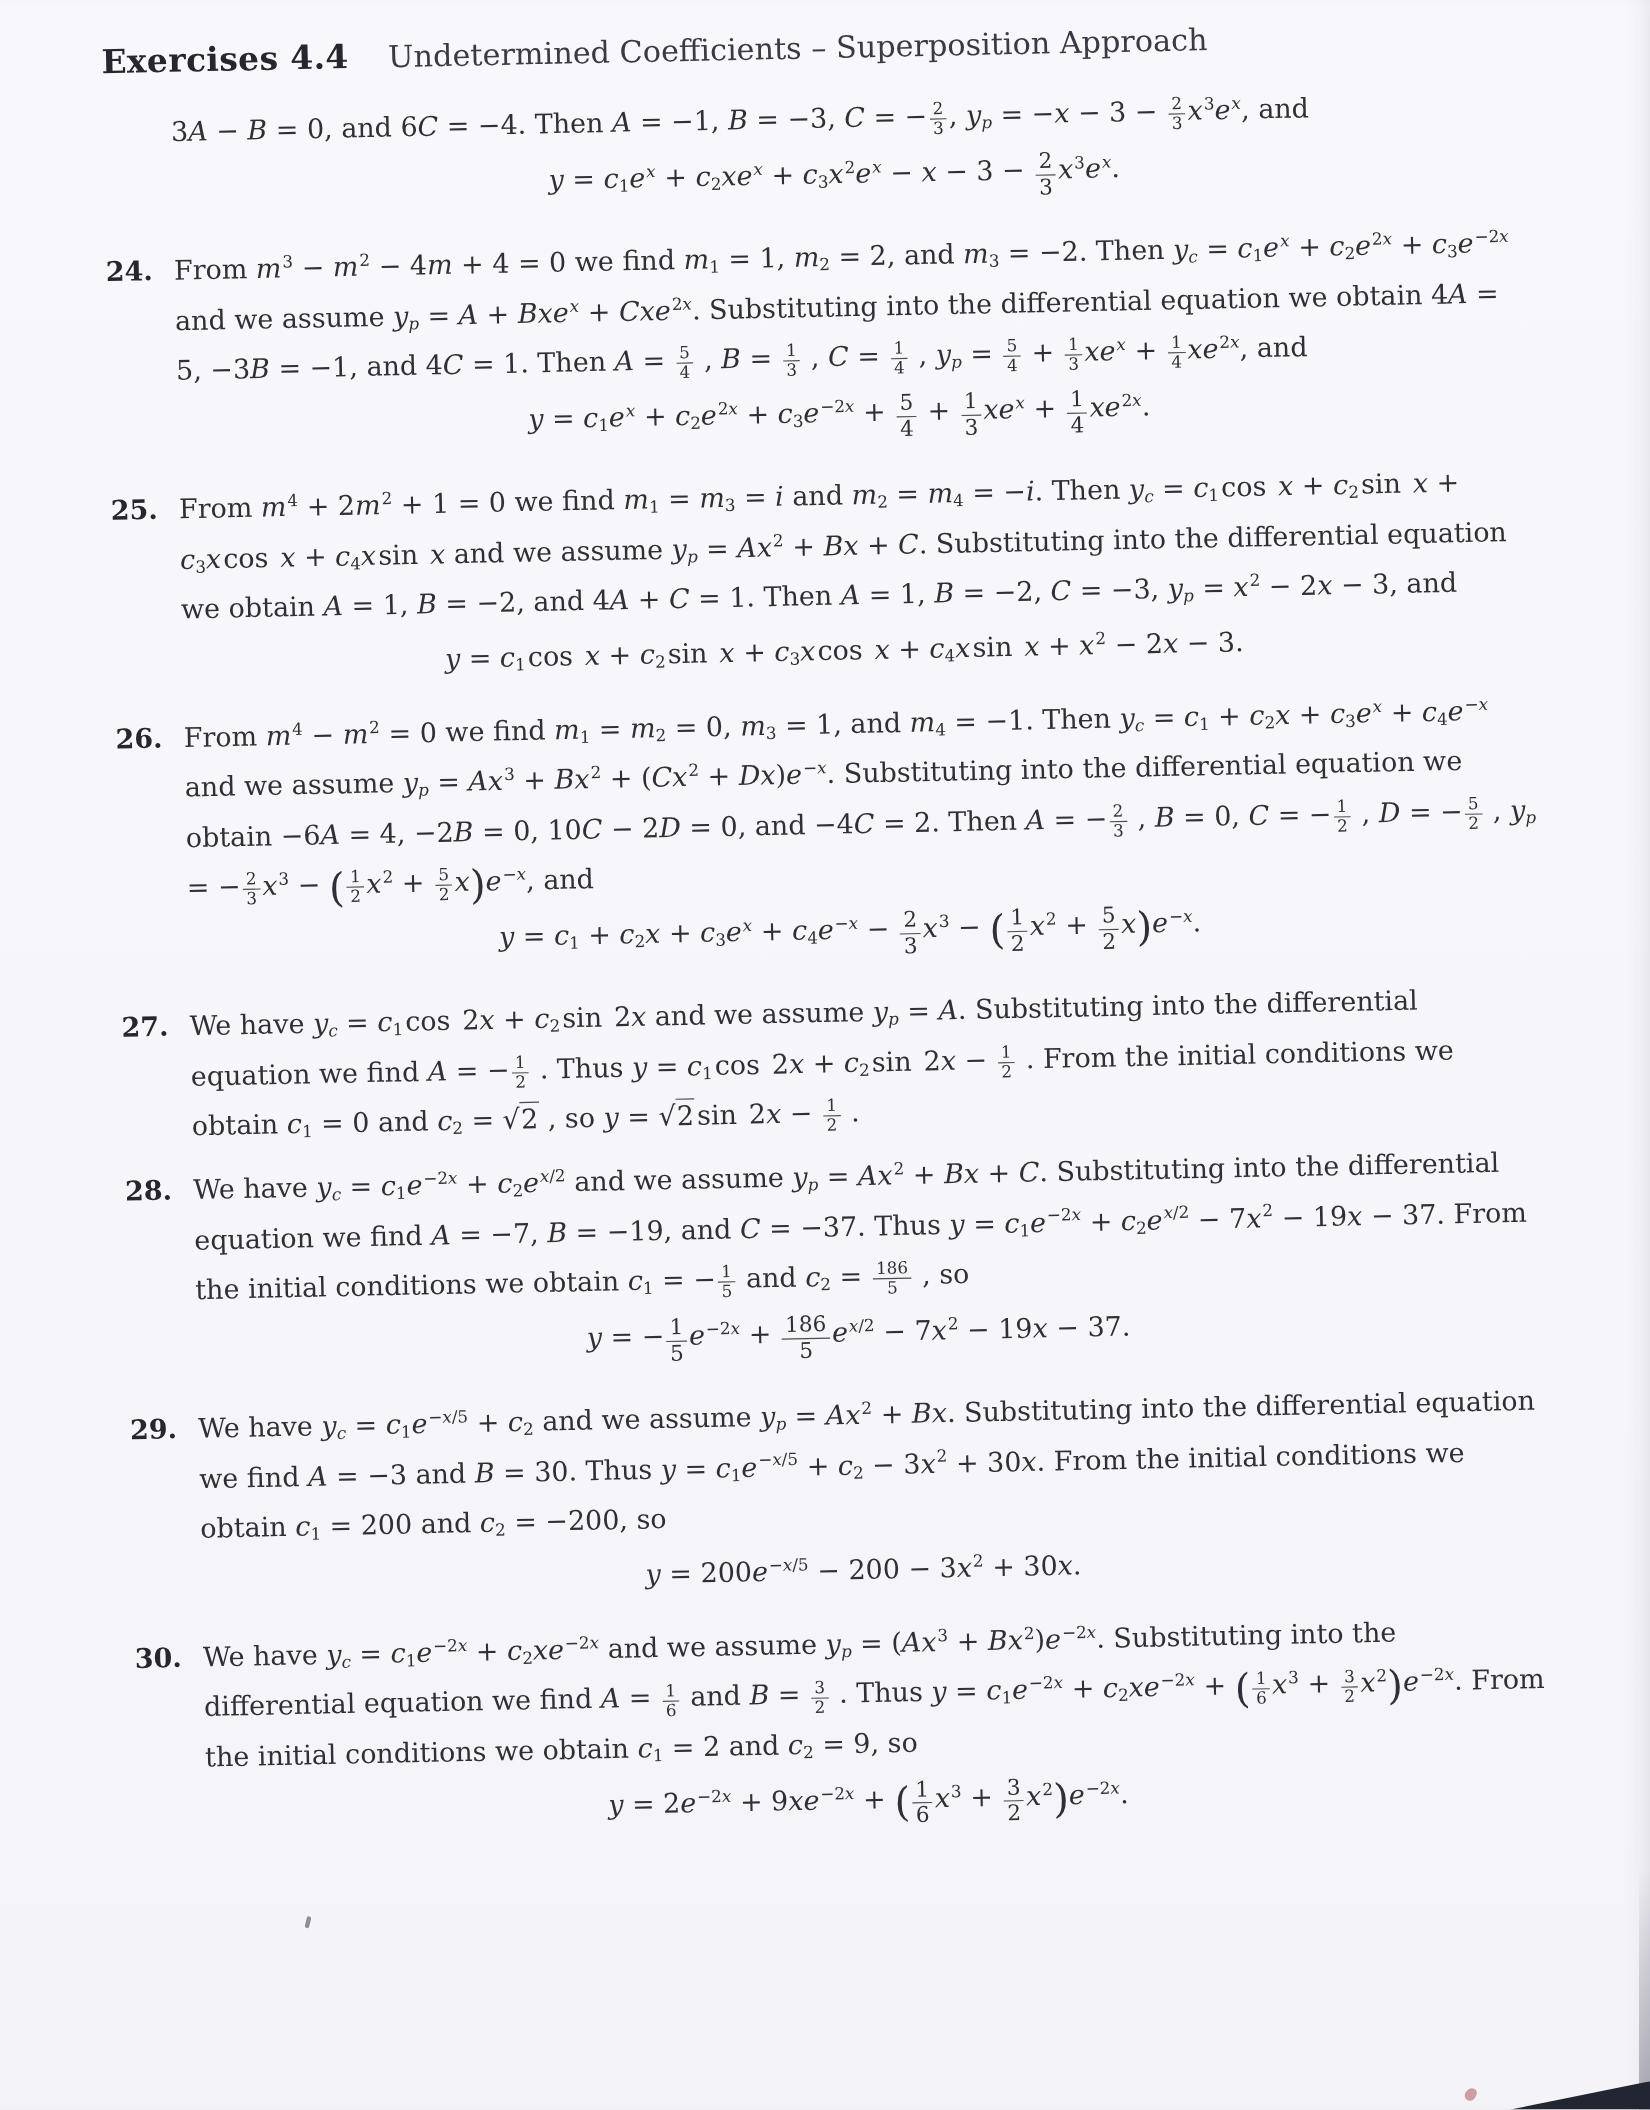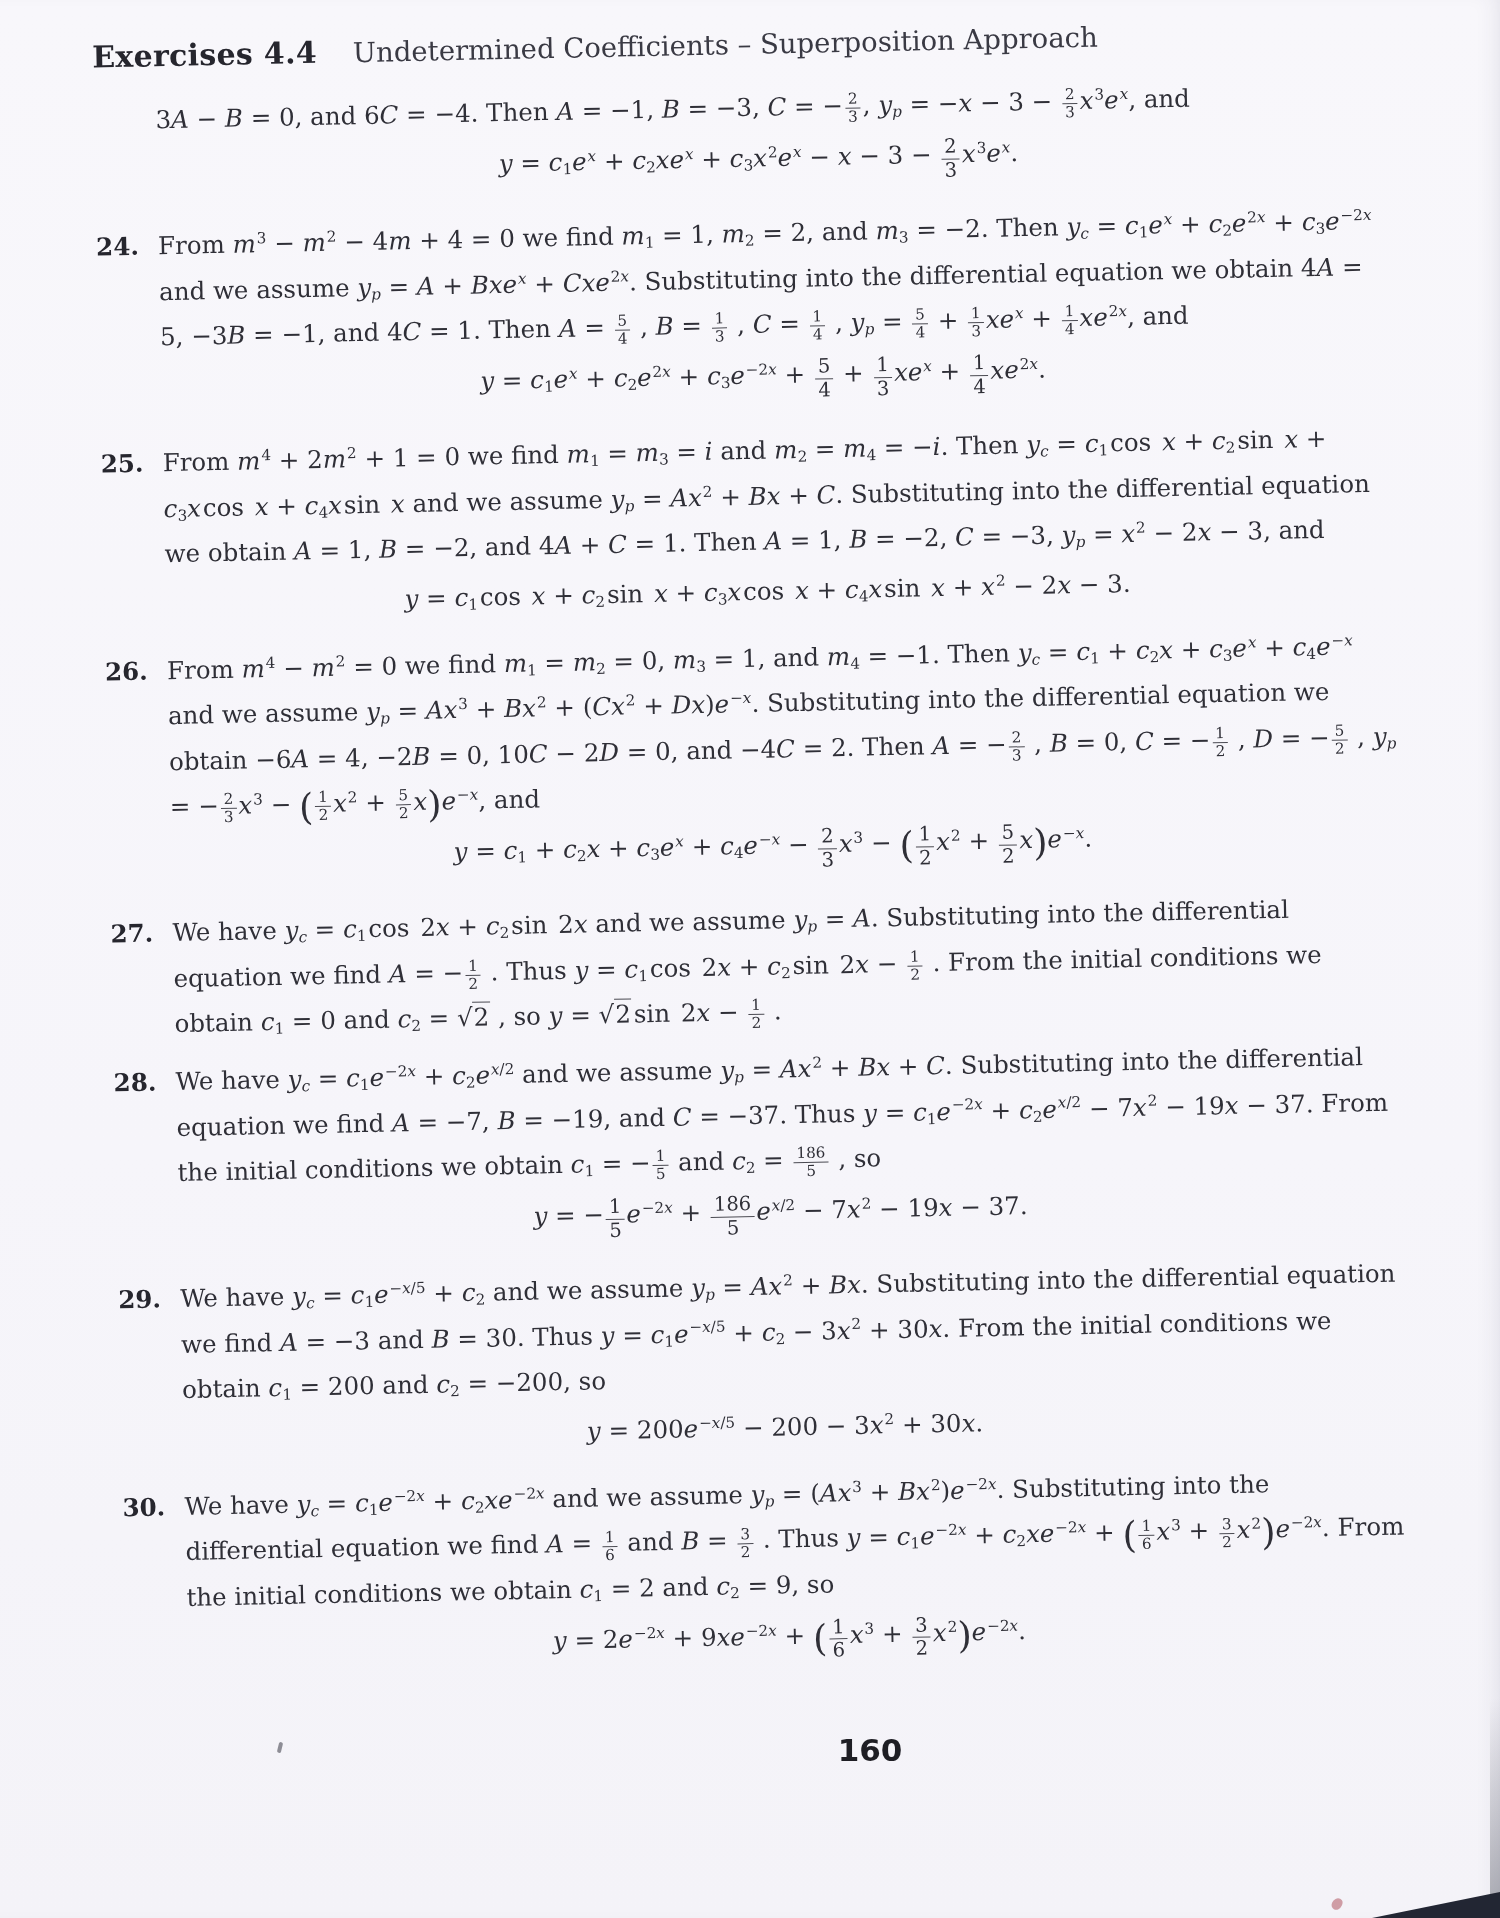--- a/index.html
+++ b/index.html
@@ -113,18 +113,17 @@
         </div>
         <div class="item">
           <div class="inum">30.</div>
           <div class="ibody">
             <div class="ptext">We have <i>y</i><sub><i>c</i></sub> = <i>c</i><sub>1</sub><i>e</i><sup>−2<i>x</i></sup> + <i>c</i><sub>2</sub><i>x</i><i>e</i><sup>−2<i>x</i></sup> and we assume <i>y</i><sub><i>p</i></sub> = (<i>A</i><i>x</i><sup>3</sup> + <i>B</i><i>x</i><sup>2</sup>)<i>e</i><sup>−2<i>x</i></sup>.  Substituting into the differential equation we find <i>A</i> = <span class="fr"><span class="nu">1</span><span class="de">6</span></span> and <i>B</i> = <span class="fr"><span class="nu">3</span><span class="de">2</span></span> .  Thus <i>y</i> = <i>c</i><sub>1</sub><i>e</i><sup>−2<i>x</i></sup> + <i>c</i><sub>2</sub><i>x</i><i>e</i><sup>−2<i>x</i></sup> + <span class="bp">(</span><span class="fr"><span class="nu">1</span><span class="de">6</span></span><i>x</i><sup>3</sup> + <span class="fr"><span class="nu">3</span><span class="de">2</span></span><i>x</i><sup>2</sup><span class="bp">)</span><i>e</i><sup>−2<i>x</i></sup>.  From the initial conditions we obtain <i>c</i><sub>1</sub> = 2 and <i>c</i><sub>2</sub> = 9, so</div>
             <div class="disp"><i>y</i> = 2<i>e</i><sup>−2<i>x</i></sup> + 9<i>x</i><i>e</i><sup>−2<i>x</i></sup> + <span class="bp">(</span><span class="fr"><span class="nu">1</span><span class="de">6</span></span><i>x</i><sup>3</sup> + <span class="fr"><span class="nu">3</span><span class="de">2</span></span><i>x</i><sup>2</sup><span class="bp">)</span><i>e</i><sup>−2<i>x</i></sup>.</div>
           </div>
         </div>
       </div>
   </div>
-  <div class="pageno">160</div>
   <div class="edge-shade"></div>
   <div class="corner-shadow"></div>
   <div class="speck"></div>
   <div class="tick"></div>
 </div>
 
 </body></html>

